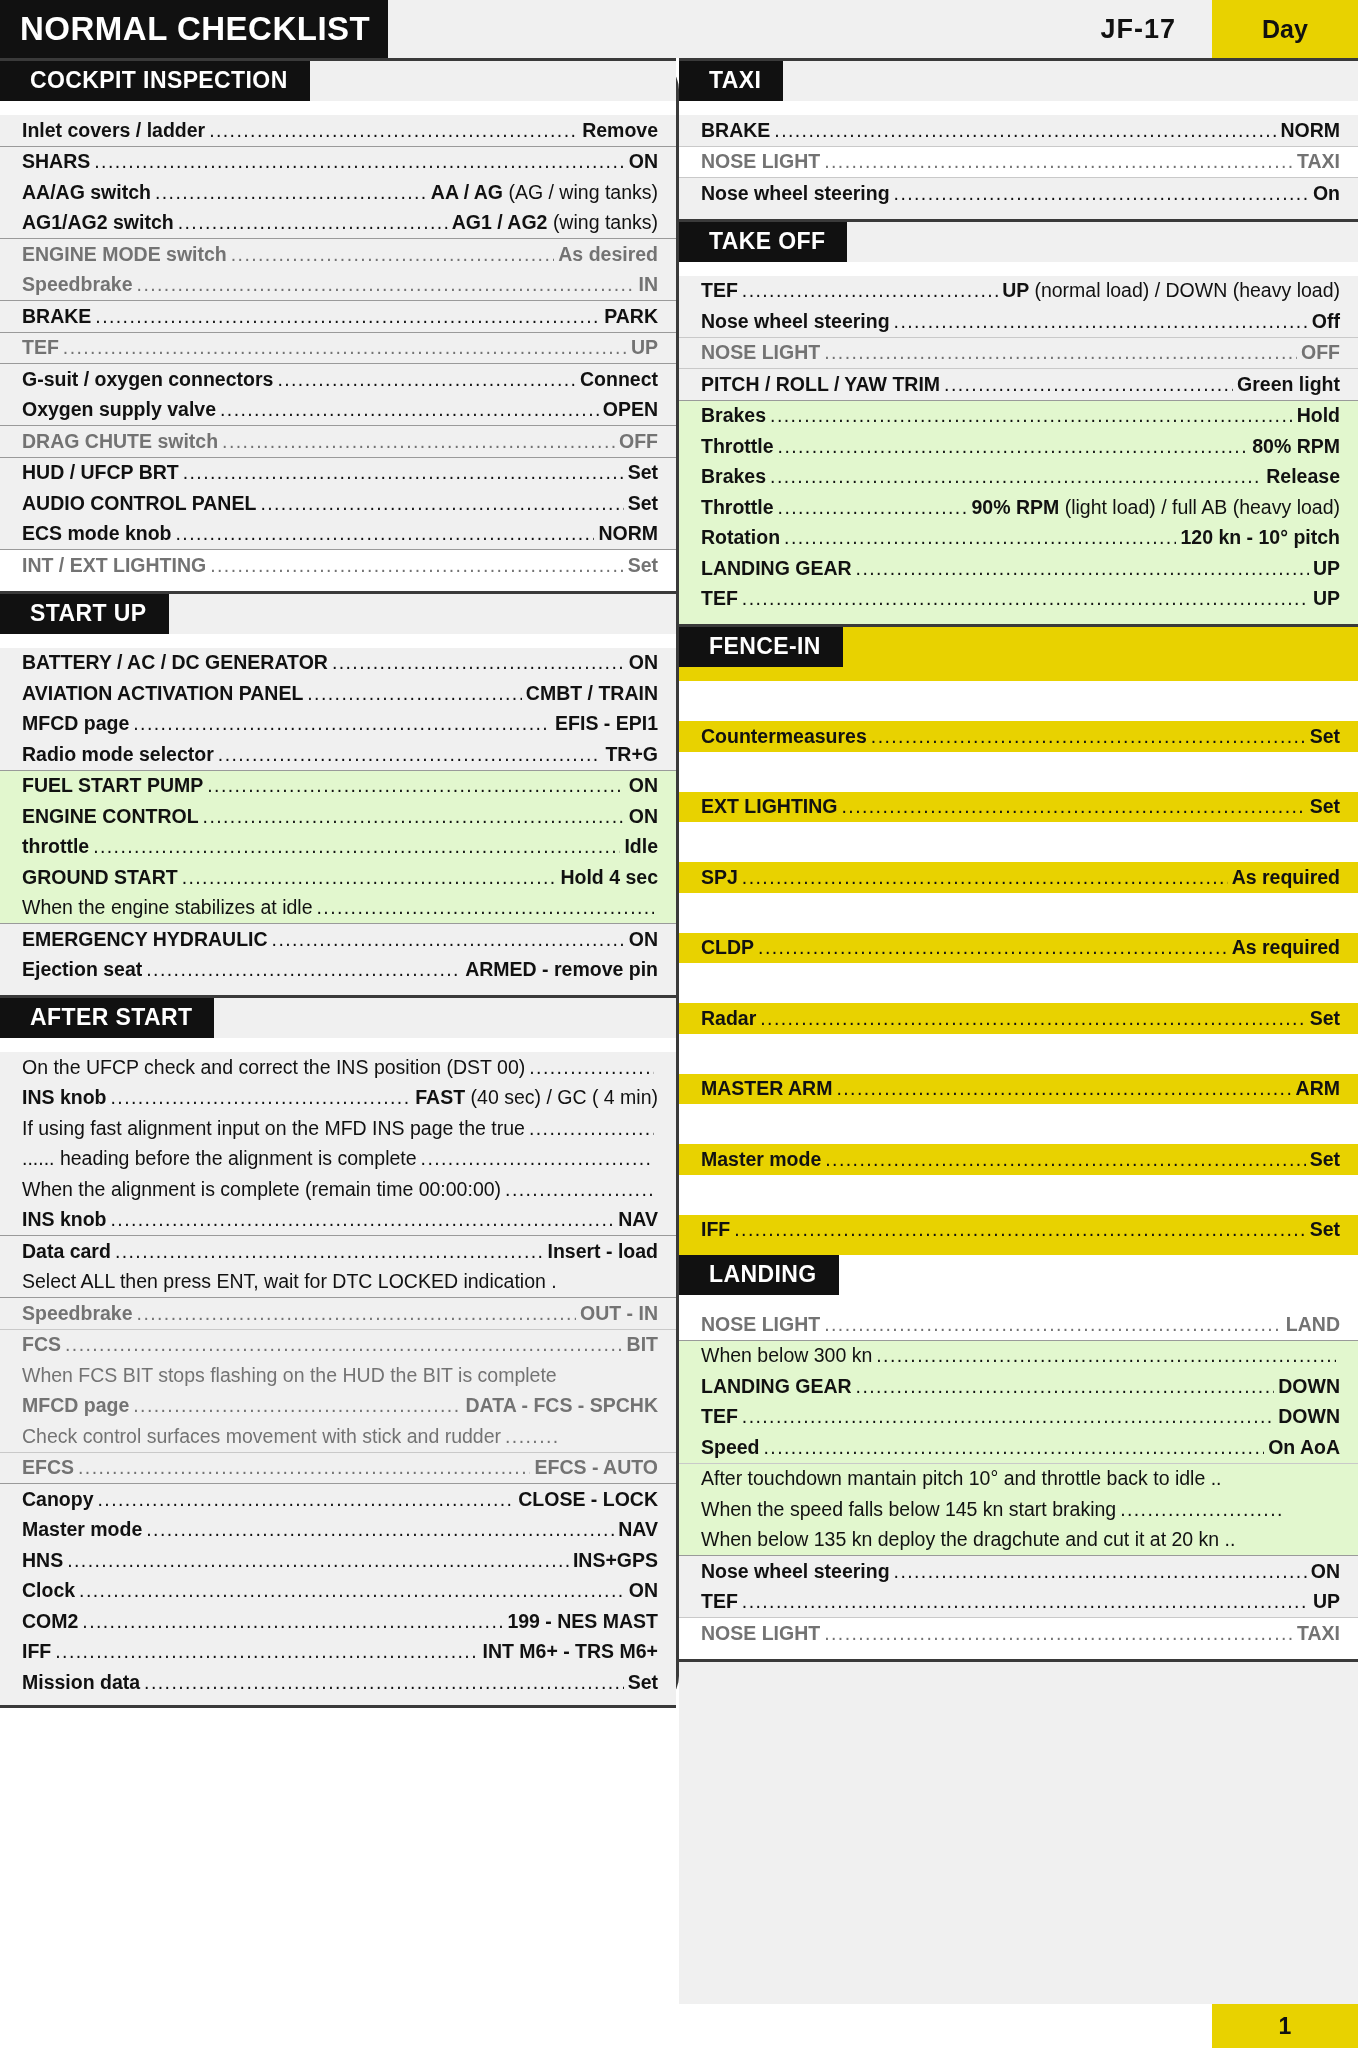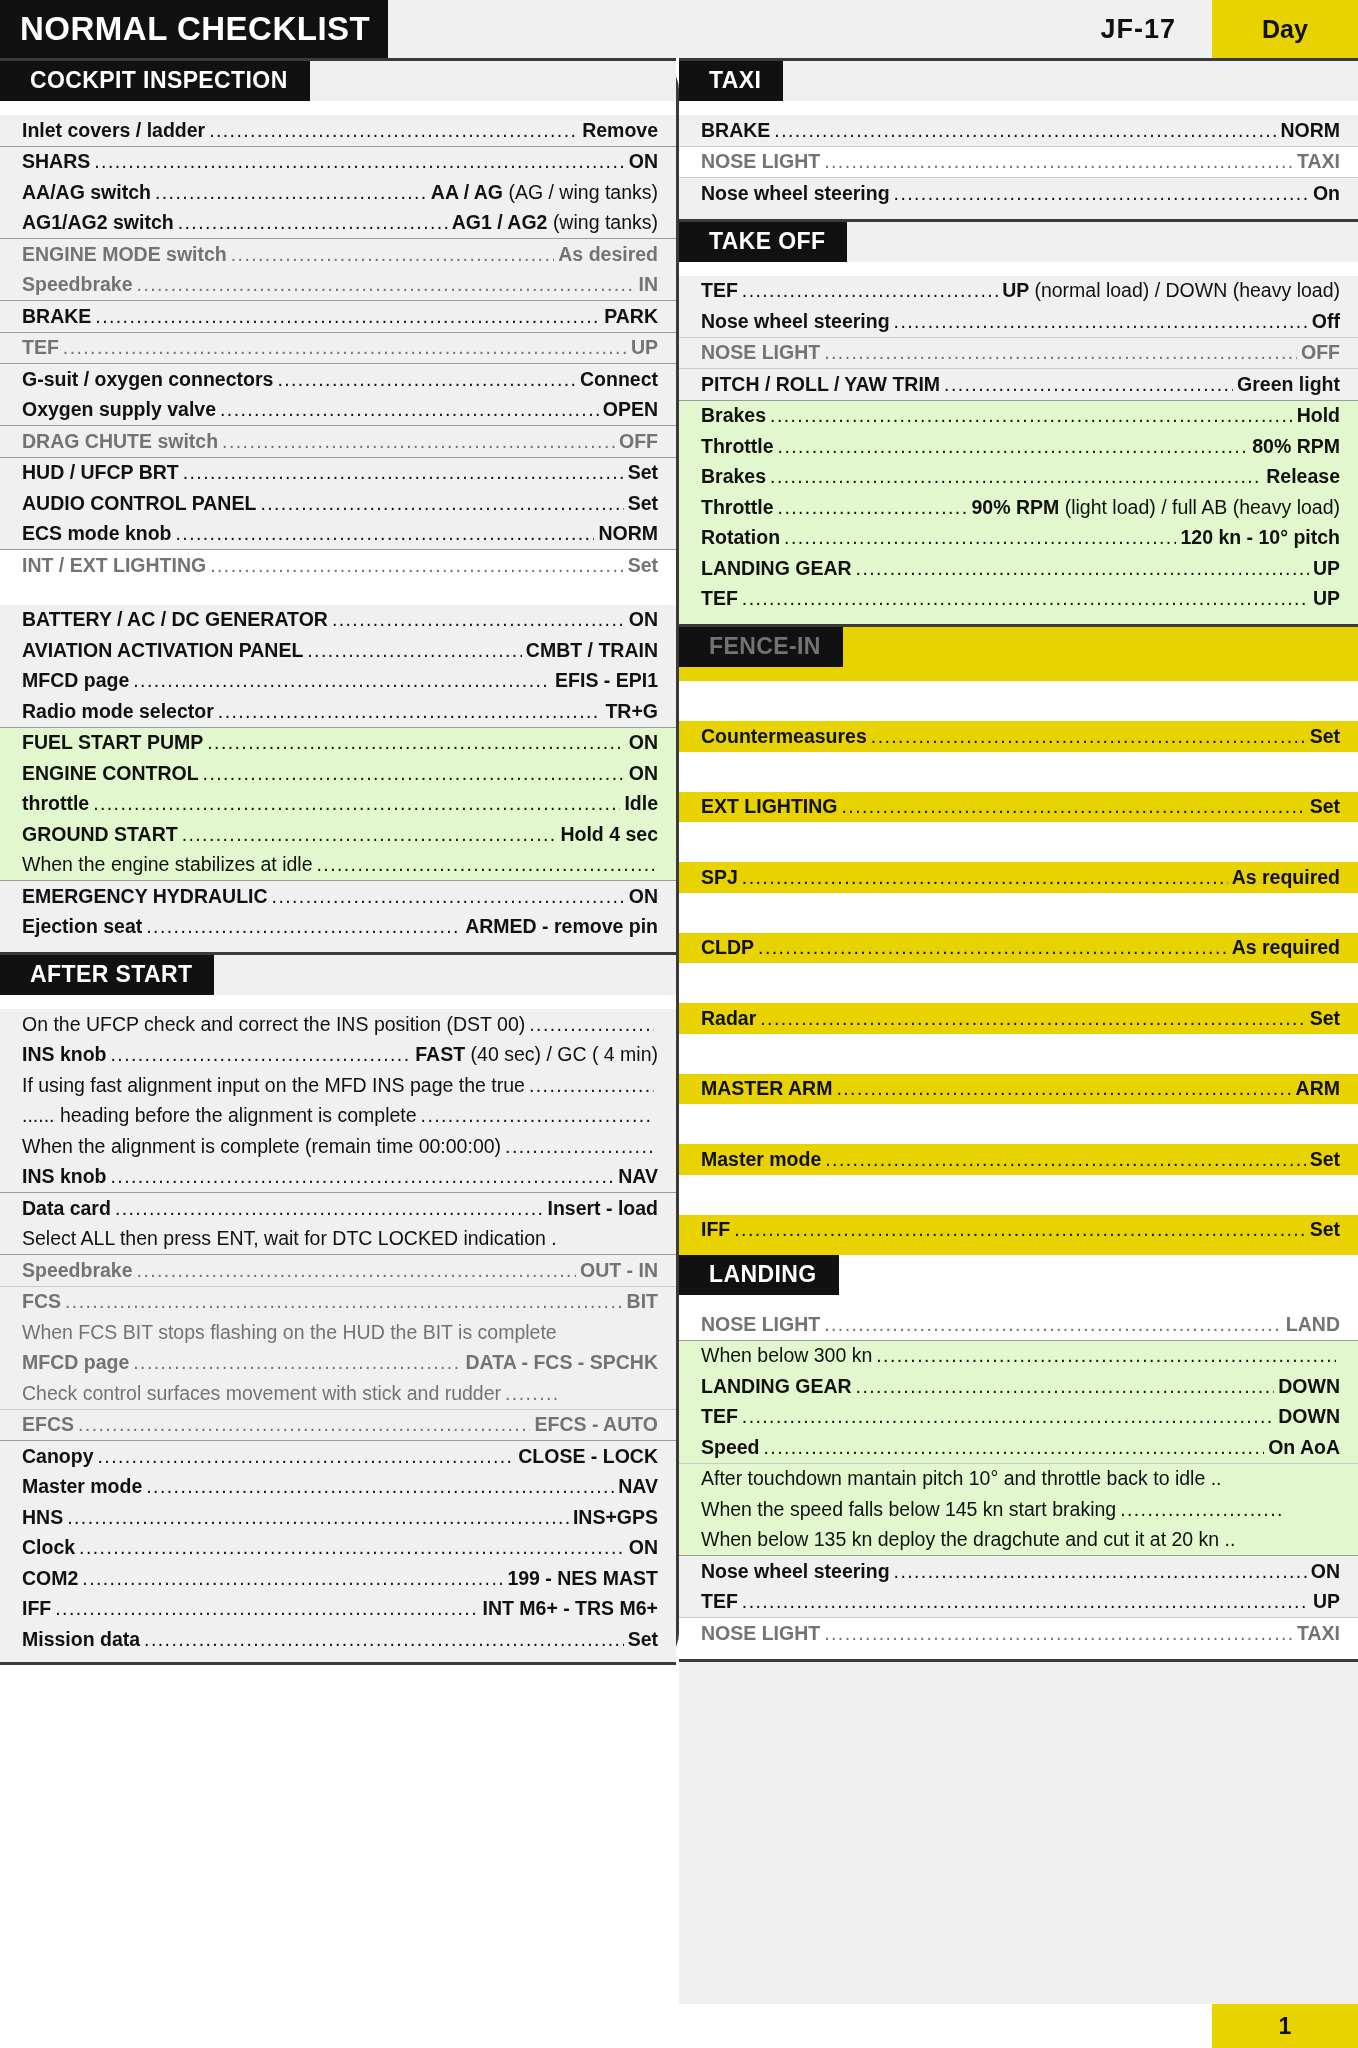--- a/index.html
+++ b/index.html
@@ -79,21 +79,21 @@
   .sec-head-row.no-top { border-top: none; }
   .sec-head {
     background: #111111;
     color: #ffffff;
     font-size: 23px;
     font-weight: bold;
     letter-spacing: 0.4px;
     padding: 6px 22px 7px 30px;
     white-space: nowrap;
   }
-  .sec-head.yellow-text { color: #737373; }
+  .sec-head.yellow-text { color: #ffffff; }
   .sec-head-fill { flex: 1 1 auto; }
   .sec-head-fill.fill-yellow { background: #e8d200; }
   .sec-head-fill.fill-white  { background: #ffffff; }
   .sec-head-fill.fill-grey   { background: #f0f0f0; }
 
   .sec-body { padding: 0; }
   .sec-pad-top { height: 14px; }
 
   
   .row {
@@ -265,20 +265,24 @@
           <div class="row dim bg-white sep-top">
             <span class="lbl">INT / EXT LIGHTING</span>
             <span class="dots">................................................................................................</span>
             <span class="val">Set</span>
           </div>
           <div class="blockpad white"></div>
         </div>
       </div>
 
       <div class="section">
+        <div class="sec-head-row">
+          <div class="sec-head">START UP</div>
+          <div class="sec-head-fill fill-grey"></div>
+        </div>
         <div class="sec-body">
           <div class="sec-pad-top"></div>
 
           <div class="row">
             <span class="lbl">BATTERY / AC / DC GENERATOR</span>
             <span class="dots">................................................................................................</span>
             <span class="val">ON</span>
           </div>
           <div class="row">
             <span class="lbl">AVIATION ACTIVATION PANEL</span>

